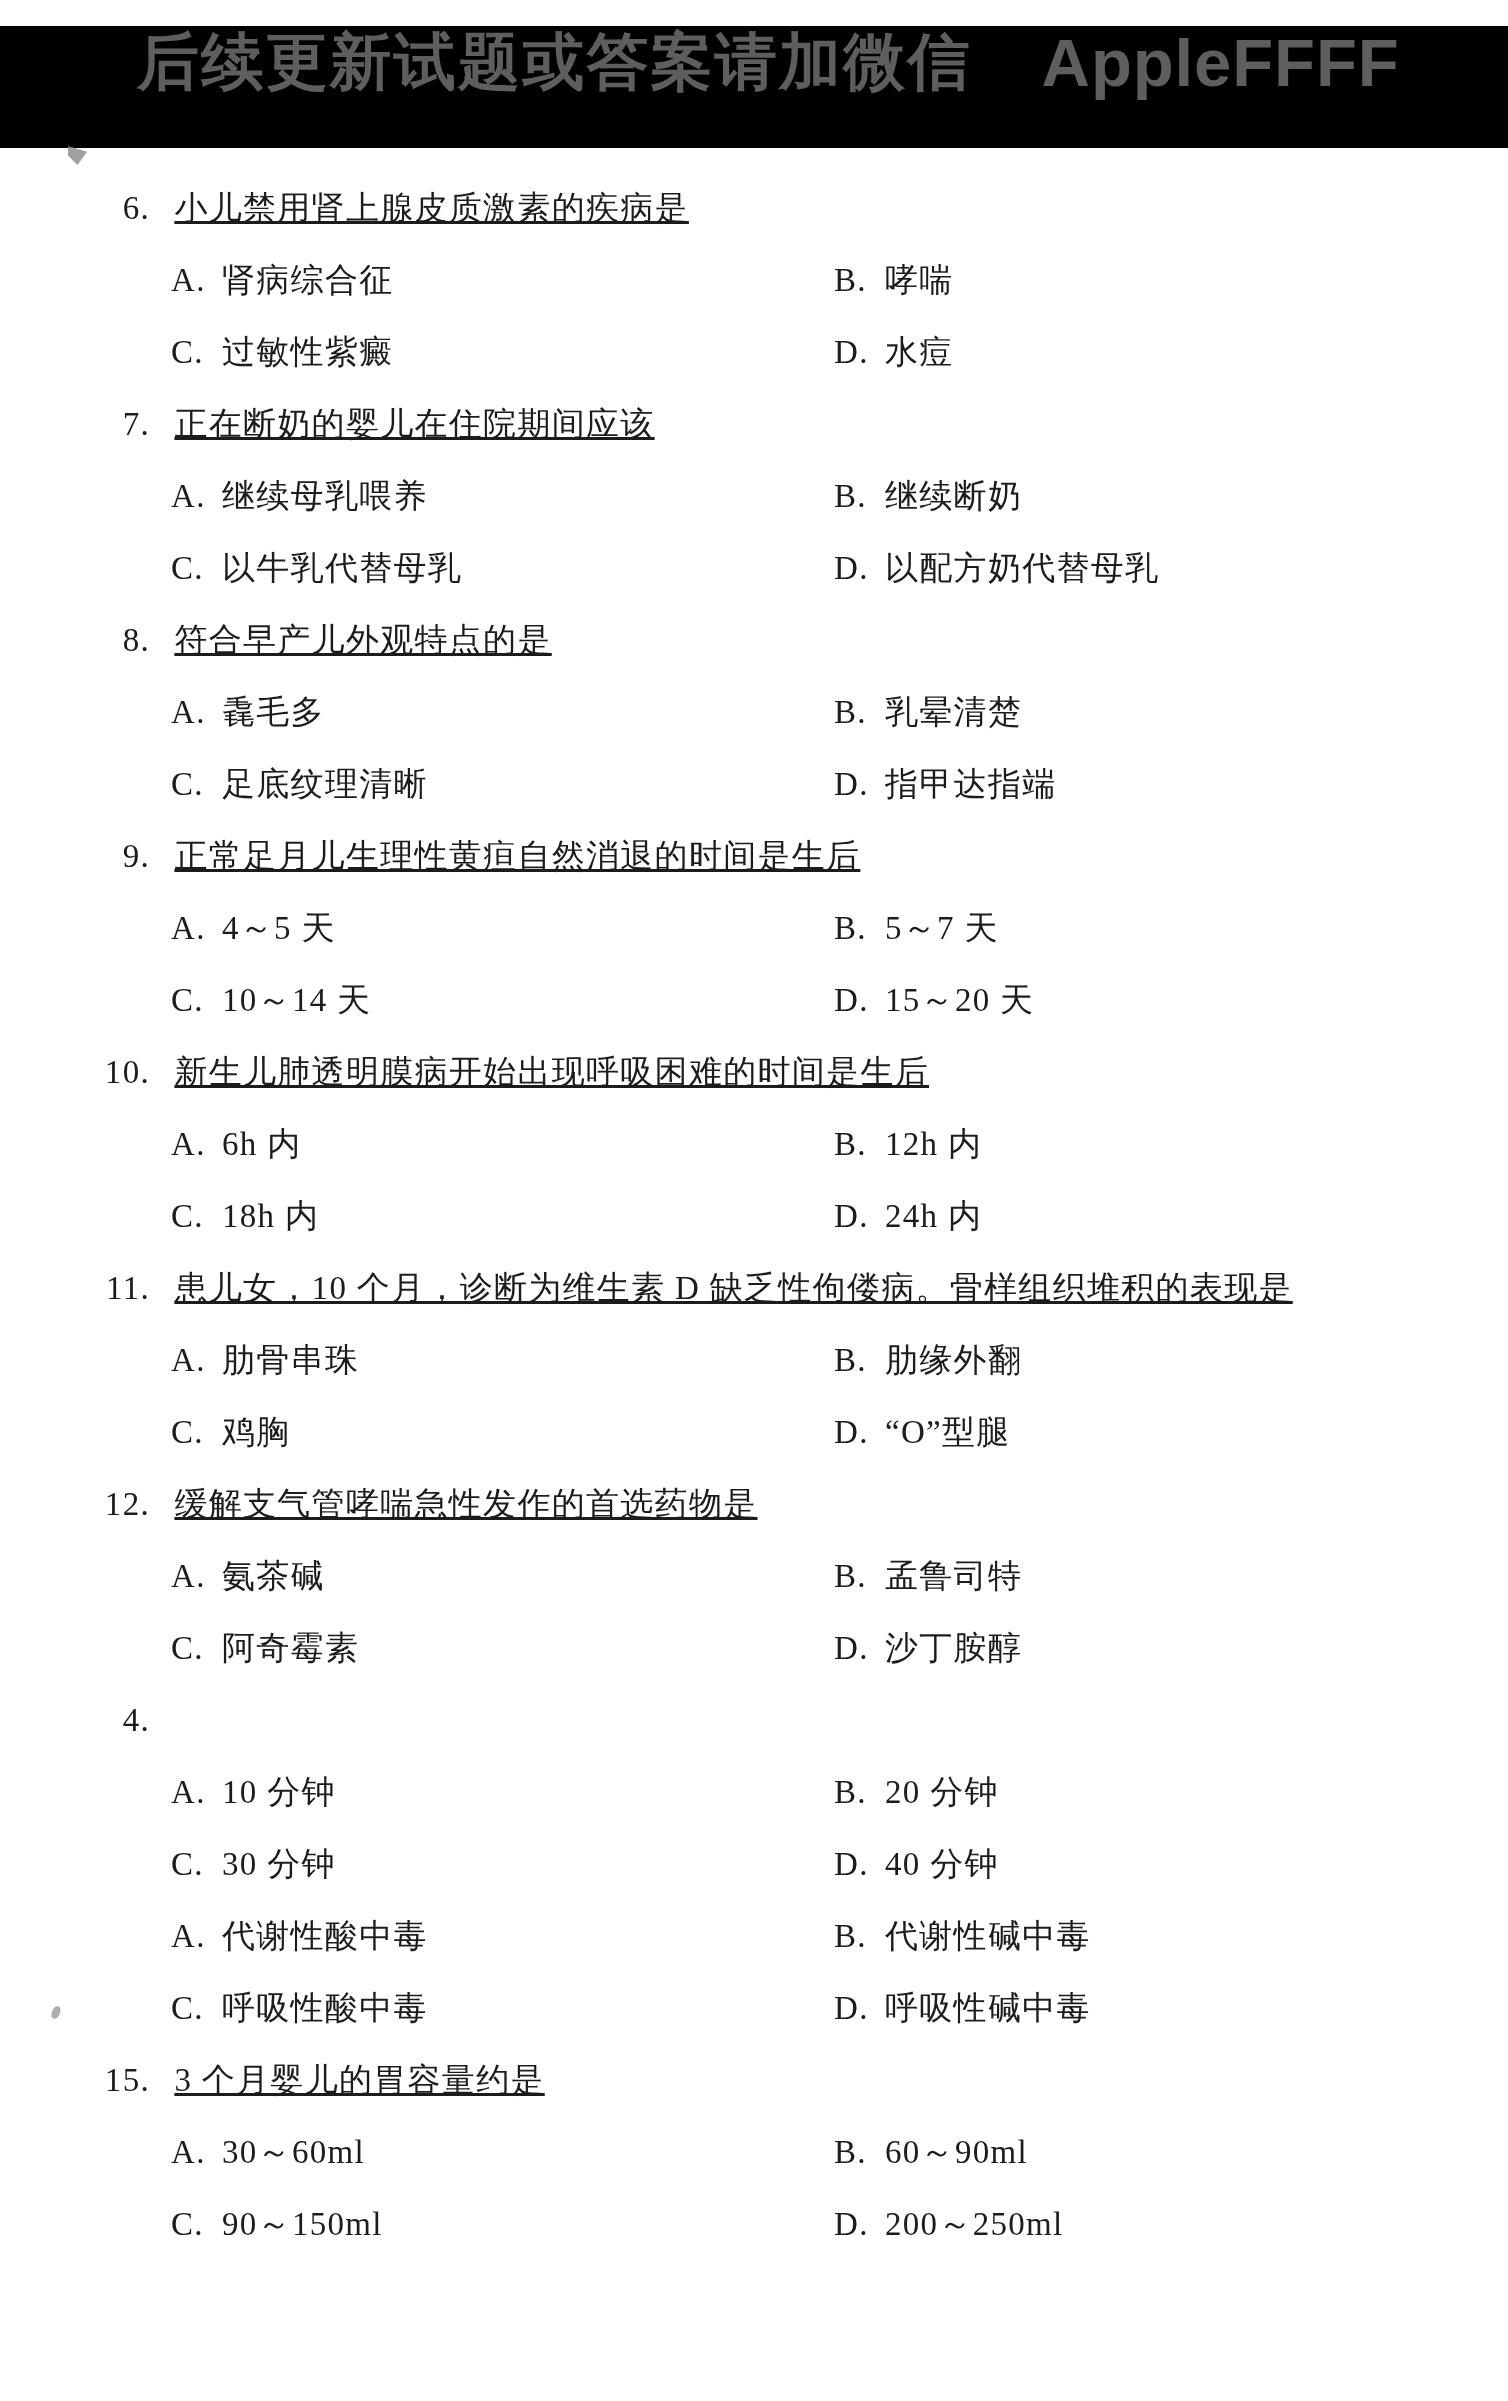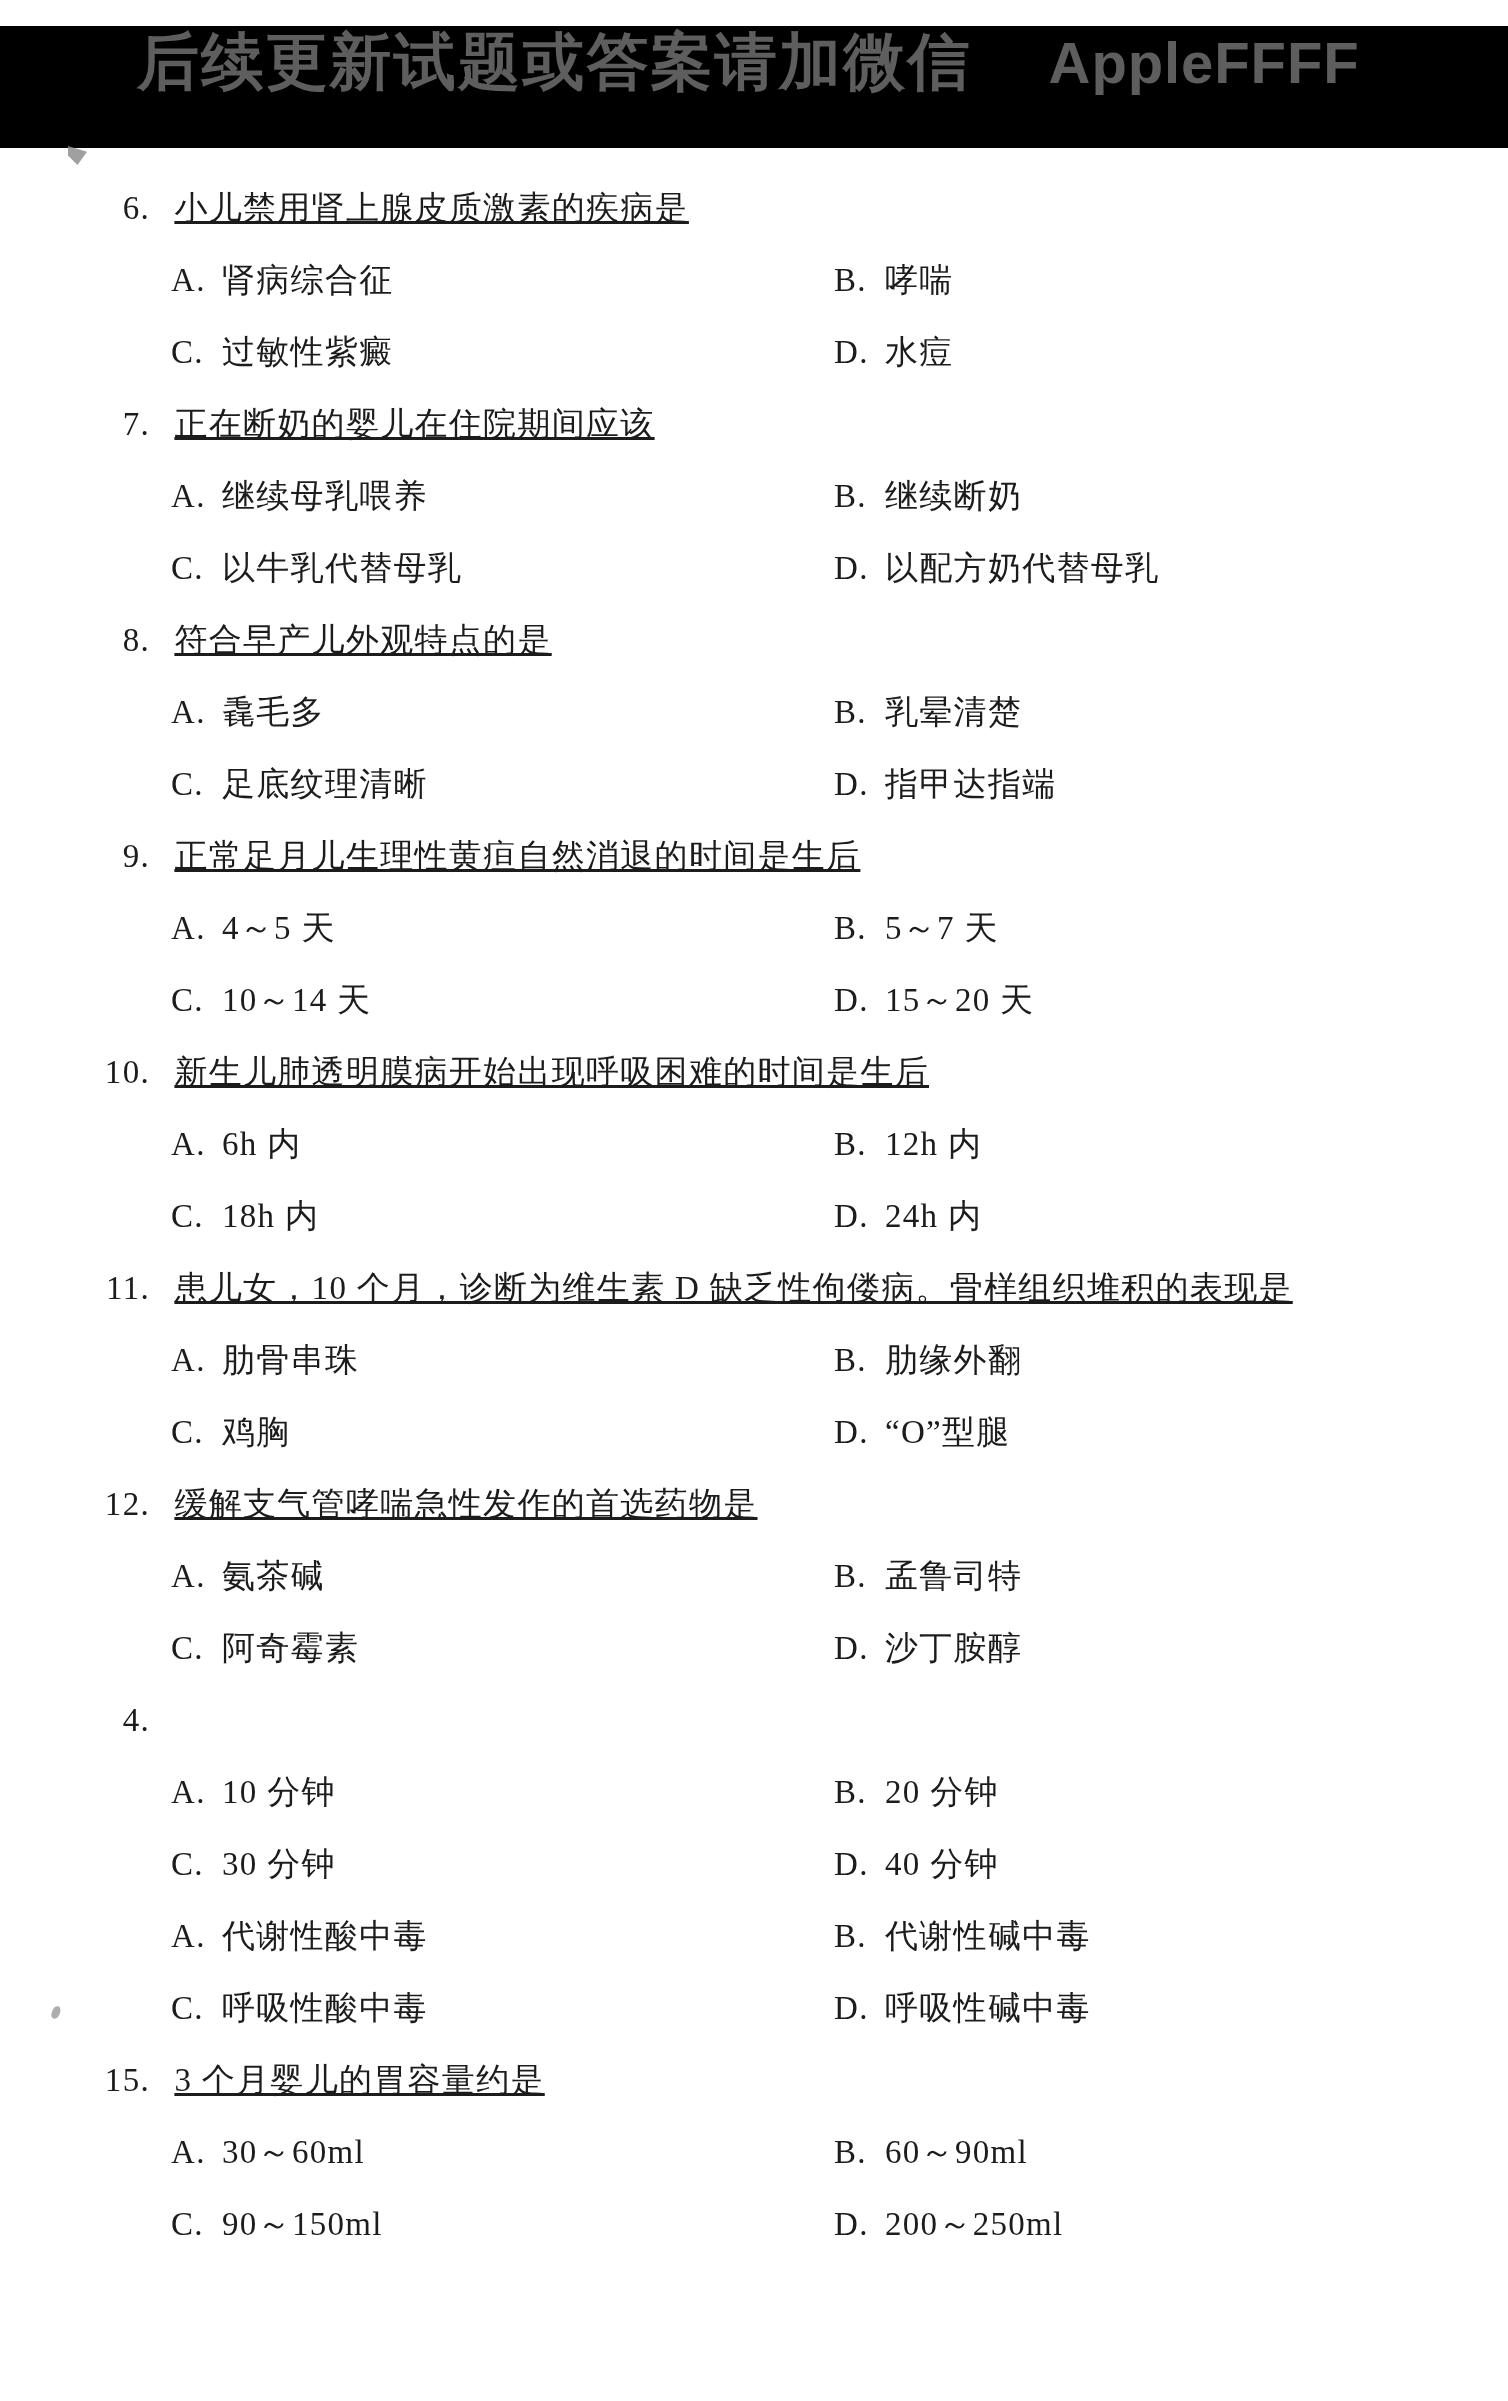--- a/index.html
+++ b/index.html
@@ -15,24 +15,23 @@
     position: absolute; top: 26px; left: 0;
     width: 1509px; height: 122px;
     background: #000000;
   }
   .banner-inner {
     position: absolute; left: 137px; top: 0; height: 72px;
     display: flex; align-items: center;
     font-family: "Liberation Sans", "DejaVu Sans", sans-serif;
     font-weight: bold; color: #5e5e5e;
     white-space: nowrap;
-    gap: 7px;
   }
   .banner-cn { font-size: 62px; letter-spacing: 2.2px; }
-  .banner-en { font-size: 58px; margin-left: 70px; letter-spacing: 0.9px; }
+  .banner-en { font-size: 67px; margin-left: 70px; letter-spacing: 0.9px; }
 
   .content { position: absolute; top: 172px; left: 0; width: 1509px; }
   .row {
     height: 72px;
     display: flex; align-items: center;
     font-size: 33px; letter-spacing: 1.3px;
     white-space: nowrap;
   }
   .qnum { flex: none; width: 150px; text-align: right; }
   .stem { margin-left: 24.4px; text-decoration: underline; }

